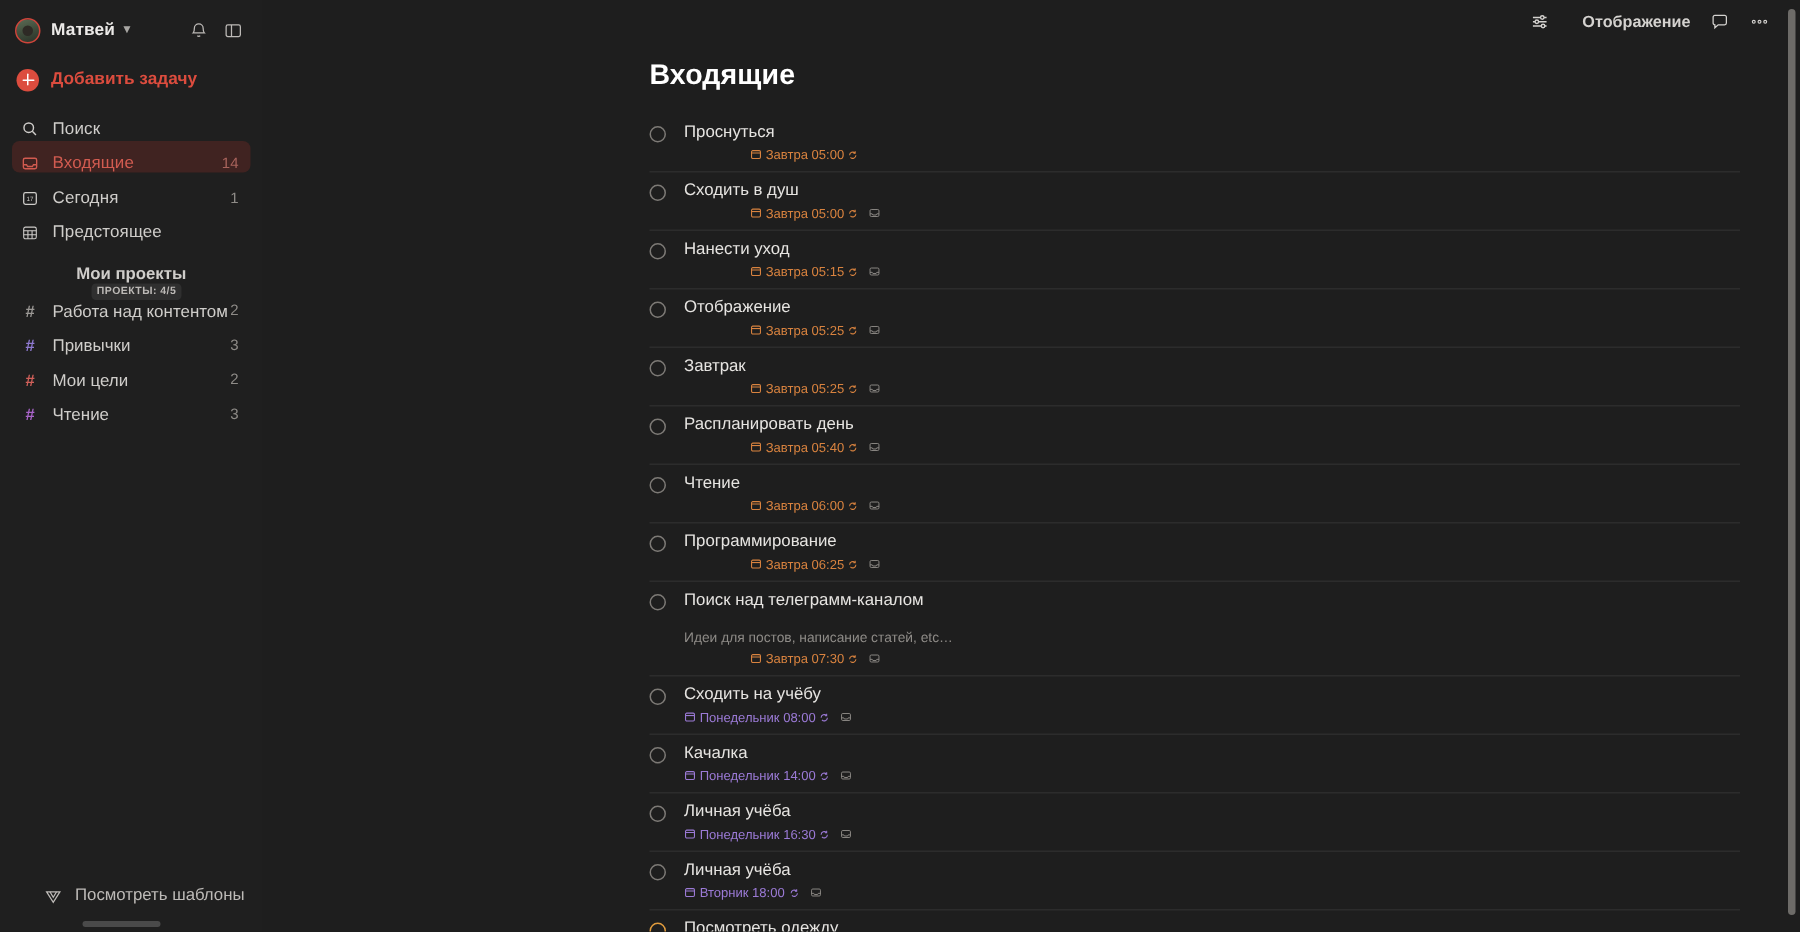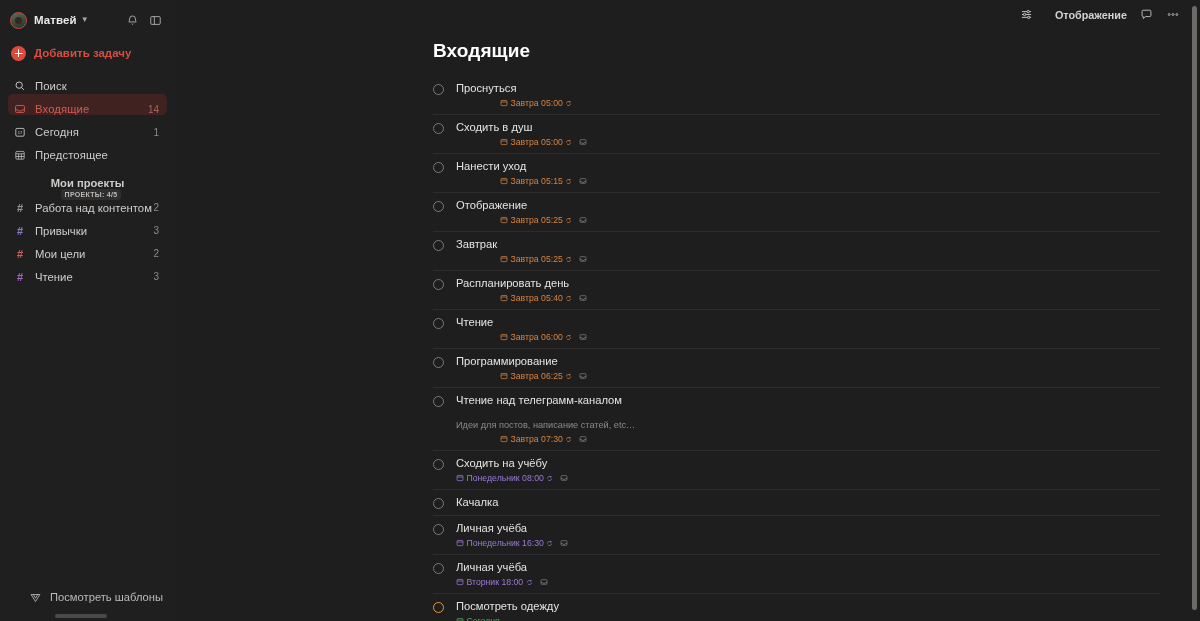--- a/index.html
+++ b/index.html
@@ -466,21 +466,21 @@
                     <path d="M2.6 11.4h3.6l1.1 1.9h5.4l1.1-1.9h3.6"></path>
                   </svg>
               </span>
             </div>
           </div>
         </div>
 
         <div class="task">
           <span class="cbox"></span>
           <div class="tbody">
-            <div class="ttitle">Чтение над телеграмм-каналом</div>
+            <div class="ttitle">Поиск над телеграмм-каналом</div>
             <div class="tdesc">Идеи для постов, написание статей, etc…</div>
             <div class="tmeta">
               <span class="tdate orange">
                 <svg width="8" height="8" viewBox="0 0 20 20" fill="none" stroke="currentColor" stroke-width="1.8">
                     <rect x="2.6" y="3.6" width="14.8" height="13" rx="2"></rect>
                     <line x1="2.6" y1="7.6" x2="17.4" y2="7.6"></line>
                   </svg>
                 <span>Завтра 07:30</span>
                 <svg width="7" height="7" viewBox="0 0 20 20" fill="none" stroke="currentColor" stroke-width="2">
                     <path d="M4 10a6 6 0 0 1 10.4-4M16 10a6 6 0 0 1-10.4 4"></path>
@@ -520,20 +520,39 @@
                   </svg>
               </span>
             </div>
           </div>
         </div>
 
         <div class="task">
           <span class="cbox"></span>
           <div class="tbody">
             <div class="ttitle">Качалка</div>
+            <div class="tmeta">
+              <span class="tdate purple">
+                <svg width="8" height="8" viewBox="0 0 20 20" fill="none" stroke="currentColor" stroke-width="1.8">
+                    <rect x="2.6" y="3.6" width="14.8" height="13" rx="2"></rect>
+                    <line x1="2.6" y1="7.6" x2="17.4" y2="7.6"></line>
+                  </svg>
+                <span>Понедельник 14:00</span>
+                <svg width="7" height="7" viewBox="0 0 20 20" fill="none" stroke="currentColor" stroke-width="2">
+                    <path d="M4 10a6 6 0 0 1 10.4-4M16 10a6 6 0 0 1-10.4 4"></path>
+                    <path d="M14.6 2.6V6h-3.4"></path>
+                  </svg>
+              </span>
+              <span class="proj-tag">
+                <svg width="8" height="8" viewBox="0 0 20 20" fill="none" stroke="#8e8b87" stroke-width="1.6">
+                    <rect x="2.6" y="4.2" width="14.8" height="11.6" rx="2"></rect>
+                    <path d="M2.6 11.4h3.6l1.1 1.9h5.4l1.1-1.9h3.6"></path>
+                  </svg>
+              </span>
+            </div>
           </div>
         </div>
 
         <div class="task">
           <span class="cbox"></span>
           <div class="tbody">
             <div class="ttitle">Личная учёба</div>
             <div class="tmeta">
               <span class="tdate purple">
                 <svg width="8" height="8" viewBox="0 0 20 20" fill="none" stroke="currentColor" stroke-width="1.8">

